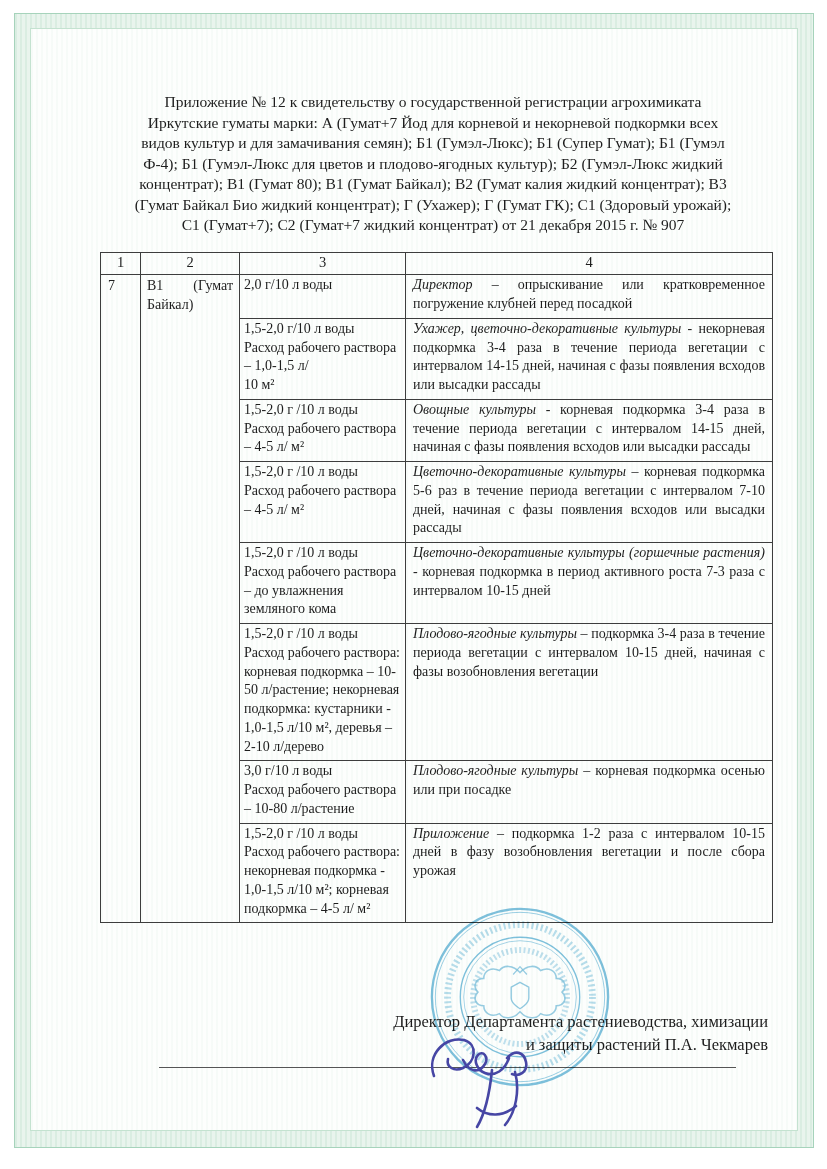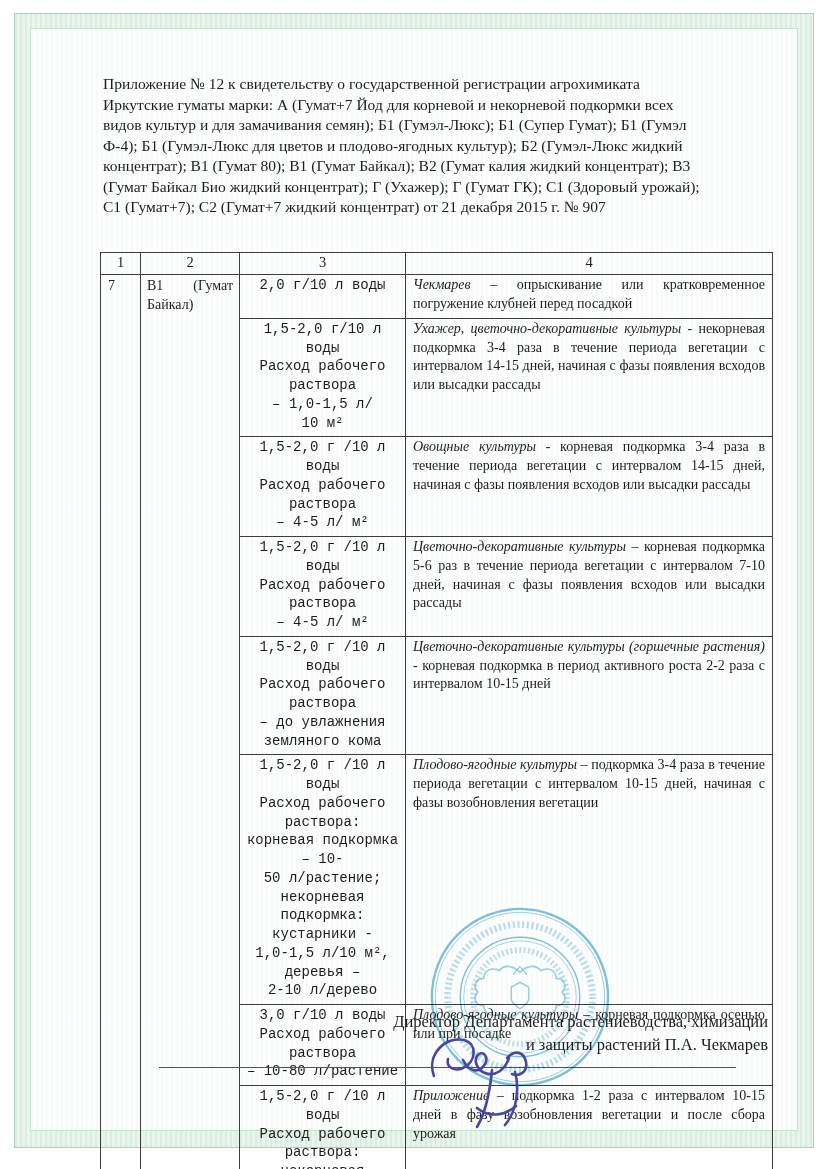--- a/index.html
+++ b/index.html
@@ -12,38 +12,38 @@
     position:absolute; left:14px; top:13px; right:13px; bottom:21px;
     border:1.5px solid #a6d3bb; background:#e9f4ed;
     background-image:repeating-linear-gradient(90deg, rgba(150,205,175,0.18) 0px, rgba(150,205,175,0.18) 2px, transparent 2px, transparent 5px);
   }
   .frame-inner {
     position:absolute; left:30px; top:28px; right:29px; bottom:38px;
     border:1px solid #c4e2d0; background:#fdfefd;
     background-image:repeating-linear-gradient(90deg, rgba(170,215,190,0.08) 0px, rgba(170,215,190,0.08) 2px, transparent 2px, transparent 5px);
   }
   .doc-header {
-    position:absolute; left:103px; top:74px; width:660px;
-    font-size:15.5px; line-height:20.5px; text-align:left;
+    position:absolute; left:103px; top:92px; width:660px;
+    font-size:15.5px; line-height:20.5px; text-align:center;
     white-space:pre-line;
   }
   table.reg-table {
     position:absolute; left:100px; top:252px; width:672px;
     border-collapse:collapse; table-layout:fixed;
     font-size:14px; line-height:1.34;
   }
   .reg-table col.c1 { width:40px; }
   .reg-table col.c2 { width:99px; }
   .reg-table col.c3 { width:166px; }
   .reg-table col.c4 { width:367px; }
   .reg-table th, .reg-table td { border:1px solid #3d3d3d; vertical-align:top; }
   .reg-table th { font-weight:normal; text-align:center; font-size:14.5px; padding:0 0 2px; height:21px; }
   td.num-cell  { text-align:left; padding:2px 2px 2px 7px; }
   td.prod-cell { text-align:justify; padding:2px 6px;margin-left:41px; }
-  td.dose-cell { text-align:center; white-space:pre-line; padding:1px 4px 4px;font-family:Liberation Mono, monospace; }
+  td.dose-cell { white-space:pre-line; padding:1px 4px 4px; }
   td.app-cell  { text-align:justify; padding:1px 7px 4px; }
   .crop { font-style:italic; }
   .footer-block {
     position:absolute; left:288px; top:1010px; width:480px;
     font-size:16.5px; line-height:23px; text-align:right;
   }
   .signature-line {
     position:absolute; left:159px; top:1067px; width:577px; height:0;
     border-top:1.5px solid #555555;
   }
@@ -82,21 +82,21 @@
         <tr>
       <th>1</th>
       <th>2</th>
       <th>3</th>
       <th>4</th>
     </tr>
     <tr>
       <td class="num-cell" rowspan="8">7</td>
       <td class="prod-cell" rowspan="8">В1 (Гумат Байкал)</td>
       <td class="dose-cell">2,0 г/10 л воды</td>
-      <td class="app-cell"><span class="crop">Чекмарев</span> <span>– опрыскивание или кратковременное погружение клубней перед посадкой</span></td>
+      <td class="app-cell"><span class="crop">Директор</span> <span>– опрыскивание или кратковременное погружение клубней перед посадкой</span></td>
     </tr>
     <tr>
       <td class="dose-cell">1,5-2,0 г/10 л воды
 Расход рабочего раствора
 – 1,0-1,5 л/
 10 м²</td>
       <td class="app-cell"><span class="crop">Ухажер, цветочно-декоративные культуры</span> <span>- некорневая подкормка 3-4 раза в течение периода вегетации с интервалом 14-15 дней, начиная с фазы появления всходов или высадки рассады</span></td>
     </tr>
     <tr>
       <td class="dose-cell">1,5-2,0 г /10 л воды
@@ -108,21 +108,21 @@
       <td class="dose-cell">1,5-2,0 г /10 л воды
 Расход рабочего раствора
 – 4-5 л/ м²</td>
       <td class="app-cell"><span class="crop">Цветочно-декоративные культуры</span> <span>– корневая подкормка 5-6 раз в течение периода вегетации с интервалом 7-10 дней, начиная с фазы появления всходов или высадки рассады</span></td>
     </tr>
     <tr>
       <td class="dose-cell">1,5-2,0 г /10 л воды
 Расход рабочего раствора
 – до увлажнения
 земляного кома</td>
-      <td class="app-cell"><span class="crop">Цветочно-декоративные культуры (горшечные растения)</span> <span>- корневая подкормка в период активного роста 2-2 раза с интервалом 10-15 дней</span></td>
+      <td class="app-cell"><span class="crop">Цветочно-декоративные культуры (горшечные растения)</span> <span>- корневая подкормка в период активного роста 7-3 раза с интервалом 10-15 дней</span></td>
     </tr>
     <tr>
       <td class="dose-cell">1,5-2,0 г /10 л воды
 Расход рабочего раствора:
 корневая подкормка – 10-
 50 л/растение; некорневая
 подкормка: кустарники -
 1,0-1,5 л/10 м², деревья –
 2-10 л/дерево</td>
       <td class="app-cell"><span class="crop">Плодово-ягодные культуры</span> <span>– подкормка 3-4 раза в течение периода вегетации с интервалом 10-15 дней, начиная с фазы возобновления вегетации</span></td>

